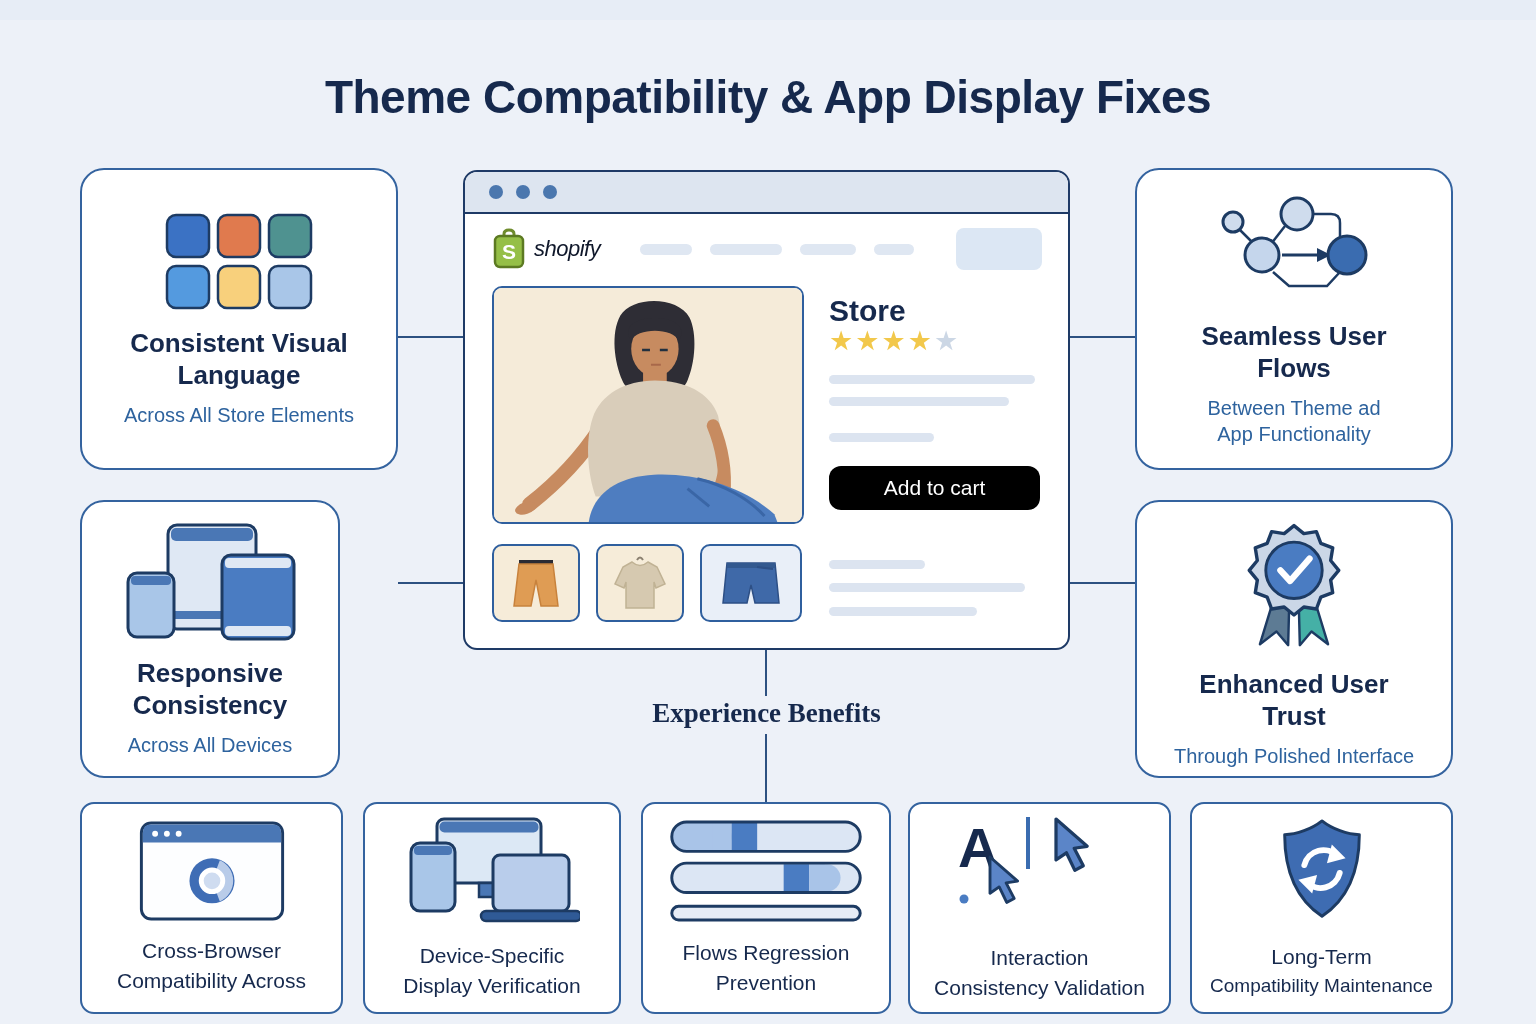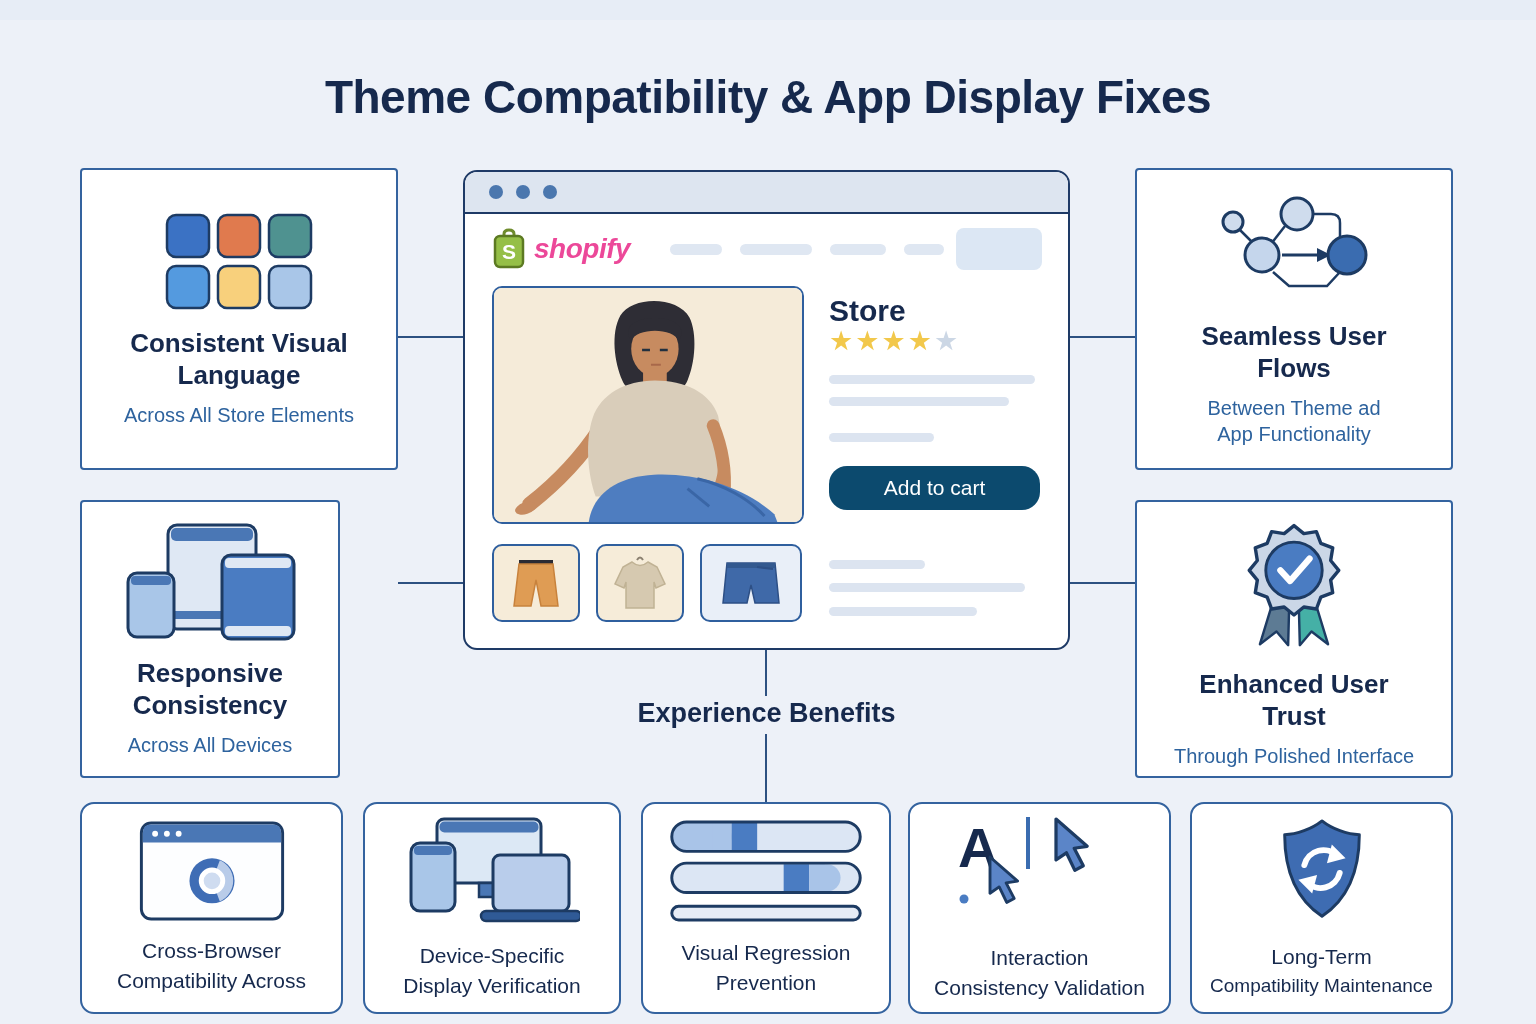--- a/index.html
+++ b/index.html
@@ -9,21 +9,21 @@
   
   .main-title{position:absolute;left:0;top:50px;width:1536px;text-align:center;
     font-size:46px;font-weight:700;color:#16294d;letter-spacing:-0.5px;}
 
   
   .conn{position:absolute;background:#2d5181;}
   .conn-h{height:2px;width:66px;}
   .conn-v{width:2px;}
 
   
-  .card{position:absolute;background:#ffffff;border:2px solid #34639f;border-radius:4px;
+  .card{position:absolute;background:#ffffff;border:2px solid #34639f;border-radius:24px;
     display:flex;flex-direction:column;align-items:center;justify-content:center;text-align:center;
     box-sizing:border-box;}
   .card-title{font-size:26px;font-weight:700;color:#16294d;line-height:1.25;margin-top:16px;}
   .card-sub{font-size:20px;color:#2e639e;line-height:1.3;margin-top:10px;}
   .icon-wrap{display:flex;align-items:center;justify-content:center;}
 
   
   .card-tl{left:80px;top:148px;width:318px;height:302px;}
   .card-ml{left:80px;top:480px;width:260px;height:278px;}
   .card-tr{left:1135px;top:148px;width:318px;height:302px;}
@@ -35,48 +35,48 @@
   .bc2{left:363px;width:258px;}
   .bc3{left:641px;width:250px;}
   .bc4{left:908px;width:263px;}
   .bc5{left:1190px;width:263px;}
   .bcard .card-label{font-size:21px;color:#16294d;line-height:1.45;margin-top:14px;}
   .bcard .card-label div{white-space:nowrap;}
   .bc5 .card-label div:last-child{font-size:19px;}
 
   
   .center-label{position:absolute;left:463px;top:678px;width:607px;text-align:center;
-    font-size:27px;font-weight:700;color:#16294d;}
+    font-size:27px;font-weight:700;color:#16294d;font-family:Liberation Serif, serif;}
 
   
   .browser{position:absolute;left:463px;top:150px;width:607px;height:480px;background:#ffffff;
     border:2px solid #1e3a66;border-radius:14px;box-sizing:border-box;overflow:hidden;}
   .titlebar{height:40px;background:#dde5f0;border-bottom:2px solid #1e3a66;
     display:flex;align-items:center;padding-left:24px;gap:13px;}
   .tb-dot{width:14px;height:14px;border-radius:50%;background:#4b77ae;}
   .navrow{position:absolute;left:0;top:40px;width:100%;height:74px;display:flex;align-items:center;
     padding:0 26px;box-sizing:border-box;}
   .brand{display:flex;align-items:center;gap:7px;}
-  .brand-word{font-size:28px;font-weight:700;font-style:italic;color:#ec4899;letter-spacing:-0.5px;}
+  .brand-word{font-size:22px;font-weight:400;font-style:italic;color:#0f172a;letter-spacing:-0.5px;}
   .navpills{display:flex;gap:18px;margin-left:40px;align-items:center;}
   .pill{height:11px;border-radius:6px;background:#dfe7f2;}
   .nav-btn{margin-left:auto;width:86px;height:42px;border-radius:8px;background:#dce7f4;border:none;}
 
   .product-img{position:absolute;left:27px;top:114px;width:312px;height:238px;
     border:2px solid #2f5f9e;border-radius:10px;overflow:hidden;box-sizing:border-box;}
   .store-col{position:absolute;left:364px;top:124px;width:214px;}
   .store-title{font-size:30px;font-weight:700;color:#16294d;line-height:1;margin:0;}
   .stars{margin-top:2px;line-height:1;}
   .star{color:#ccd7e5;font-size:27px;letter-spacing:2px;}
   .star.filled{color:#f2c84b;}
   .sk{height:9px;border-radius:5px;background:#dce4f0;}
   .sk1{margin-top:20px;width:206px;}
   .sk2{margin-top:13px;width:180px;}
   .sk3{margin-top:27px;width:105px;}
-  .atc-btn{margin-top:24px;width:211px;height:44px;border-radius:18px;background:#0c4a6e;border:none;
+  .atc-btn{margin-top:24px;width:211px;height:44px;border-radius:12px;background:#000000;border:none;
     color:#ffffff;font-size:21px;font-family:"Liberation Sans",sans-serif;cursor:pointer;}
   .thumbs{position:absolute;left:27px;top:372px;display:flex;gap:16px;}
   .thumb{width:88px;height:78px;border:2px solid #2f5f9e;border-radius:10px;background:#f6ecd9;
     display:flex;align-items:center;justify-content:center;box-sizing:border-box;}
   .thumb-alt{background:#e9eff8;width:102px;}
   .mini-lines{position:absolute;left:364px;top:388px;}
   .msk{height:9px;border-radius:5px;background:#dce4f0;}
   .msk1{width:96px;}
   .msk2{width:196px;margin-top:14px;}
   .msk3{width:148px;margin-top:15px;}
@@ -310,21 +310,21 @@
         <rect x="4" y="4" width="192" height="30" rx="15" fill="none" stroke="#1d3b63" stroke-width="3"></rect>
         <rect x="5" y="47" width="190" height="28" rx="14" fill="#dce6f4"></rect>
         <rect x="118" y="47" width="26" height="28" fill="#4a7cc2"></rect>
         <rect x="144" y="47" width="32" height="28" rx="14" fill="#a9c4e8"></rect>
         <rect x="144" y="47" width="16" height="28" fill="#a9c4e8"></rect>
         <rect x="4" y="46" width="192" height="30" rx="15" fill="none" stroke="#1d3b63" stroke-width="3"></rect>
         <rect x="4" y="90" width="192" height="14" rx="7" fill="#e6ecf6" stroke="#1d3b63" stroke-width="3"></rect>
       </svg>
     </div>
     <div class="card-label">
-        <div>Visual Regression</div>
+        <div>Flows Regression</div>
         <div>Prevention</div>
       </div>
   </div>
 
   <div class="card bcard bc4">
     <div class="icon-wrap">
       <svg width="180" height="116" viewBox="0 0 180 116">
         <text x="8" y="54" font-size="56" font-weight="700" fill="#16294d" font-family="Liberation Sans, sans-serif">A</text>
         <line x1="78" y1="4" x2="78" y2="56" stroke="#3a6cb0" stroke-width="4"></line>
         <circle cx="14" cy="86" r="4.5" fill="#4a7cc2"></circle>

